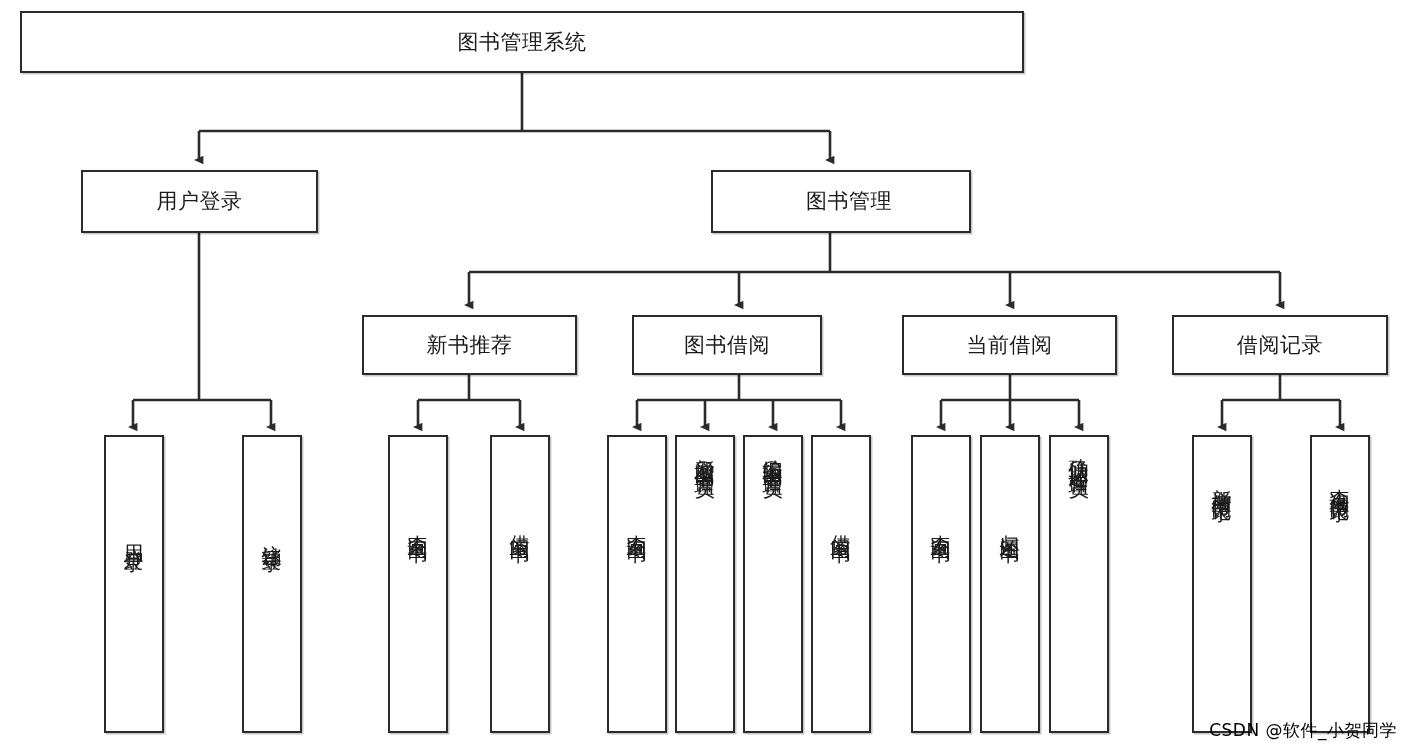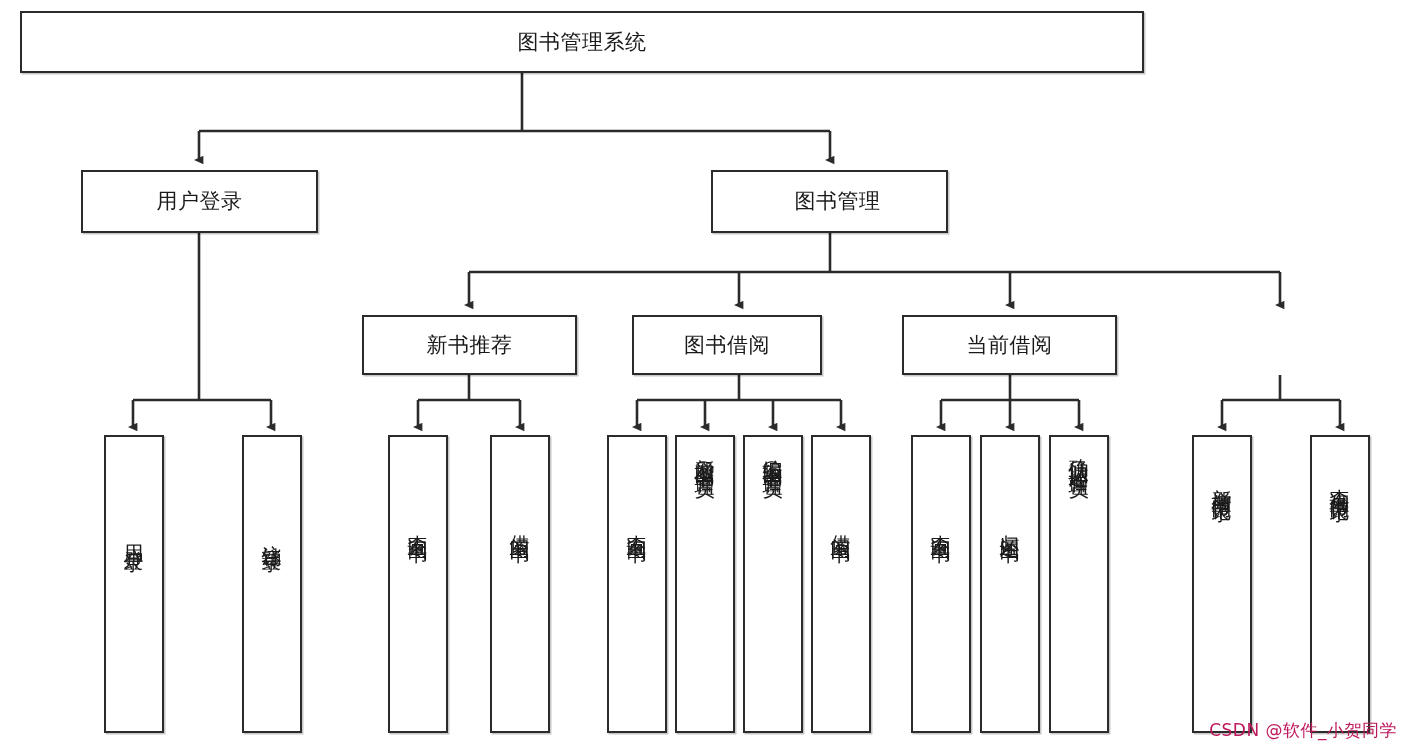--- a/index.html
+++ b/index.html
@@ -55,21 +55,21 @@
     letter-spacing: 3px;
     line-height: 1;
     white-space: nowrap;
     display: block;
   }
   #watermark {
     position: absolute;
     right: 8px;
     bottom: 5px;
     font-size: 17px;
-    color: #be185d;
+    color: #000000;
     letter-spacing: 0.5px;
     white-space: nowrap;
     user-select: none;
   }
 </style>
 </head>
 <body>
 
 <div id="canvas">
 
@@ -116,39 +116,42 @@
       <path d="M1010,400 L1010,427" marker-end="url(#arrow)"></path>
       <path d="M1079,400 L1079,427" marker-end="url(#arrow)"></path>
 
       <path d="M1280,375 L1280,400"></path>
       <path d="M1222,400 L1340,400"></path>
       <path d="M1222,400 L1222,427" marker-end="url(#arrow)"></path>
       <path d="M1340,400 L1340,427" marker-end="url(#arrow)"></path>
     </g>
   </svg>
 
-  <div class="node" style="left:20px; top:11px; width:1124px; height:62px;">
+  <div class="node" style="left:20px; top:11px; width:1004px; height:62px;">
     <span class="lbl">图书管理系统</span>
   </div>
 
   <div class="node" style="left:81px; top:170px; width:237px; height:63px;">
     <span class="lbl">用户登录</span>
   </div>
-  <div class="node" style="left:711px; top:170px; width:237px; height:63px;padding-left:16px;">
+  <div class="node" style="left:711px; top:170px; width:260px; height:63px;padding-left:16px;">
     <span class="lbl">图书管理</span>
   </div>
 
   <div class="node" style="left:362px; top:315px; width:215px; height:60px;justify-content:center;">
     <span class="lbl">新书推荐</span>
   </div>
   <div class="node" style="left:632px; top:315px; width:190px; height:60px;">
     <span class="lbl">图书借阅</span>
   </div>
   <div class="node" style="left:902px; top:315px; width:215px; height:60px;text-align:right;">
     <span class="lbl">当前借阅</span>
+  </div>
+  <div class="node" style="left:1172px; top:315px; width:216px; height:60px;">
+    <span class="lbl">借阅记录</span>
   </div>
 
   <div class="node vert" style="left:104px; top:435px; width:60px; height:298px; padding-top:92px;">
     <span class="lbl">用户登录</span>
   </div>
   <div class="node vert" style="left:242px; top:435px; width:60px; height:298px; padding-top:92px;">
     <span class="lbl">注销登录</span>
   </div>
 
   <div class="node vert" style="left:388px; top:435px; width:60px; height:298px; padding-top:82px;">

